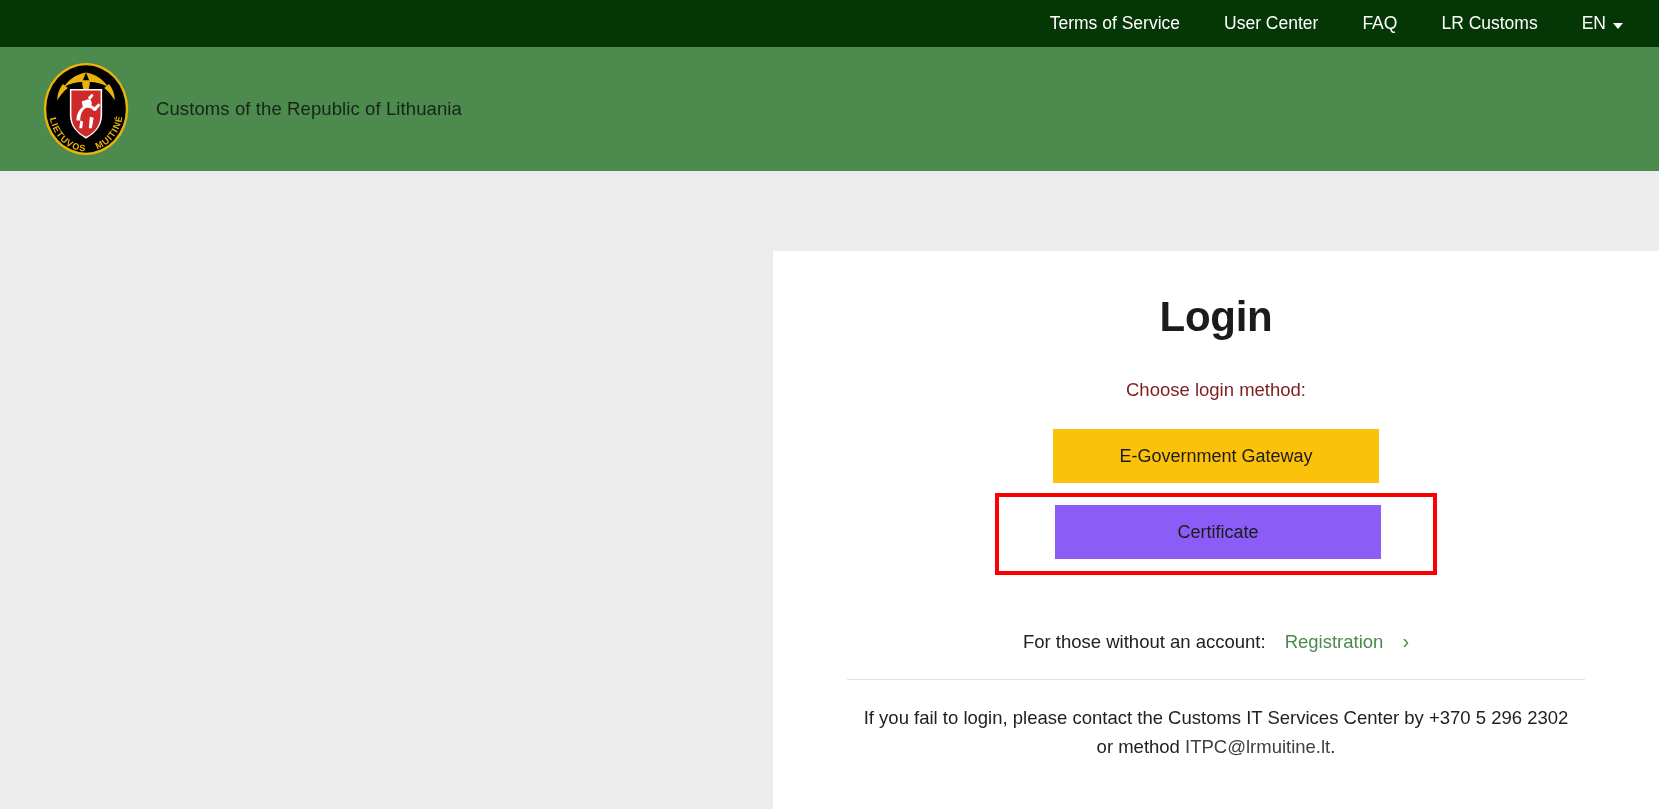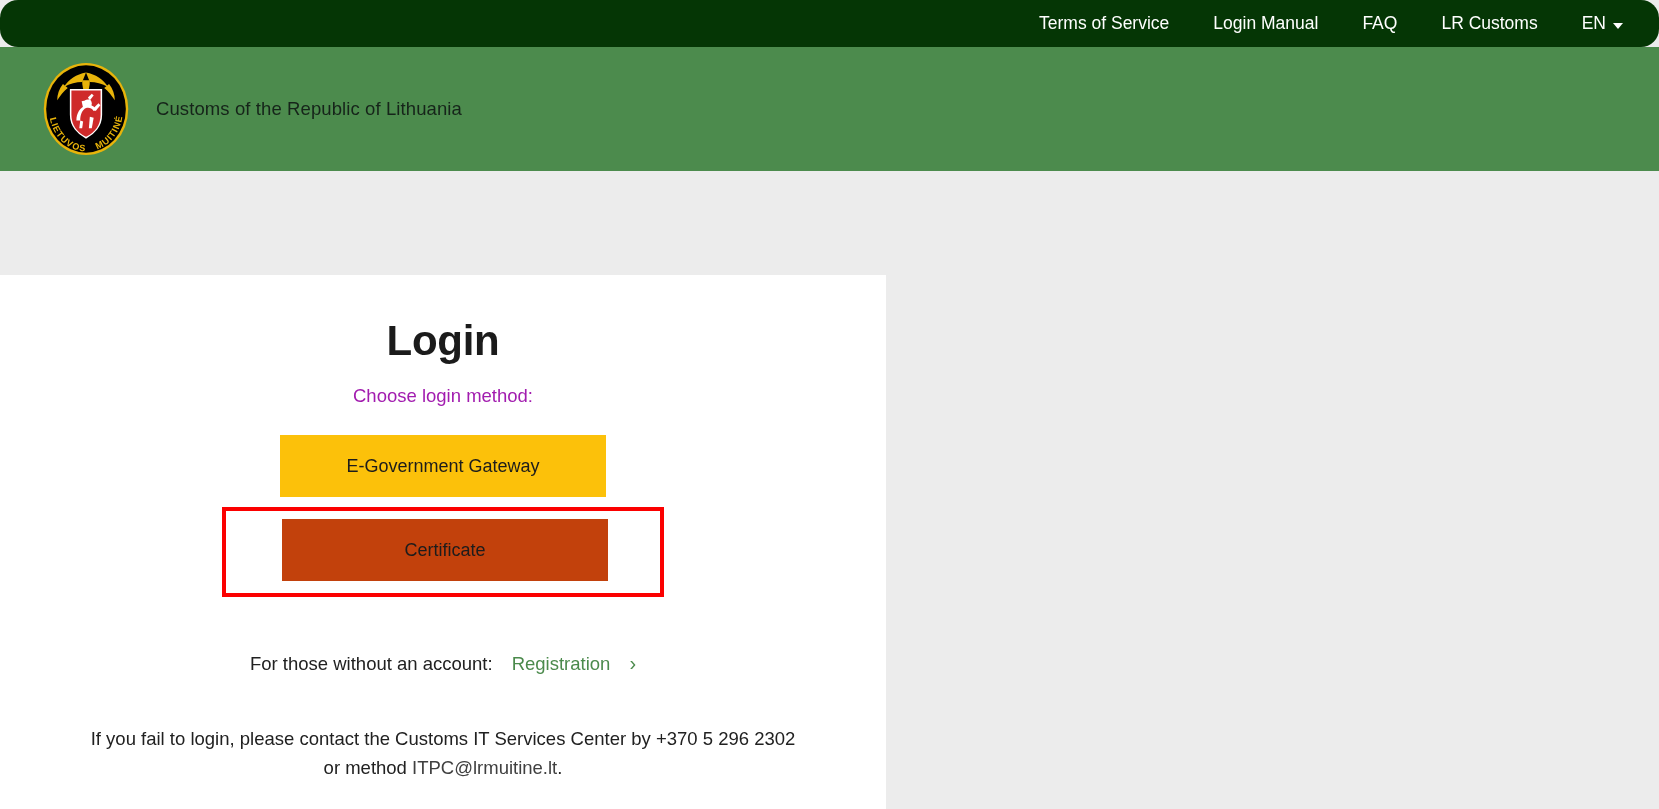--- a/index.html
+++ b/index.html
@@ -18,21 +18,20 @@
   }
 
   
   .topbar {
     height: 47px;
     background: #053605;
     display: flex;
     align-items: center;
     justify-content: flex-end;
     padding-right: 22px;
-    border-radius: 18px;
   }
   .topbar-nav {
     display: flex;
     align-items: center;
     gap: 0px;
   }
   .topbar-link {
     color: #ffffff;
     font-size: 17.5px;
     text-decoration: none;
@@ -91,22 +90,22 @@
     color: #0d1410;
     font-weight: 700;
     letter-spacing: .25px;
   }
 
   
   .page {
     height: calc(809px - 47px - 124px);
     background: #ececec;
     display: flex;
-    justify-content: flex-start;
-    padding-top: 104px;
+    justify-content: flex-end;
+    padding-top: 80px;
   }
 
   .card {
     width: 886px;
     background: #ffffff;
     padding: 34px 74px 40px 74px;
     display: flex;
     flex-direction: column;
     align-items: center;
   }
@@ -115,56 +114,56 @@
     font-size: 42px;
     font-weight: 600;
     color: #1b1b1b;
     letter-spacing: -.3px;
     margin-top: 8px;
     margin-bottom: 0;
   }
 
   .choose-label {
     font-size: 18.5px;
-    color: #a21caf;
-    margin-top: 20px;
+    color: #7f1d1d;
+    margin-top: 38px;
     margin-bottom: 0;
   }
 
   .methods {
     width: 100%;
     display: flex;
     flex-direction: column;
     align-items: center;
     margin-top: 28px;
   }
 
   .btn-method {
     width: 326px;
-    height: 62px;
+    height: 54px;
     border: none;
     font-family: "Liberation Sans", sans-serif;
     font-size: 18px;
     color: #1c1c1c;
     cursor: pointer;
     display: flex;
     align-items: center;
     justify-content: center;
     line-height: 1;
   }
   .btn-egov { background: #fcc10a; }
 
   .cert-highlight {
     border: 4px solid #fb0000;
     padding: 8px 52px 12px 56px;
     margin-top: 10px;
     display: flex;
     justify-content: center;
   }
-  .btn-cert { background: #c2410c; }
+  .btn-cert { background: #8b5cf6; }
 
   .reg-line {
     font-size: 18.5px;
     color: #212121;
     margin-top: 56px;
     display: flex;
     align-items: center;
     gap: 19px;
   }
   .reg-link {
@@ -201,21 +200,21 @@
     text-decoration: none;
     cursor: pointer;
   }
 </style>
 </head>
 <body>
 
 <div class="topbar">
   <nav class="topbar-nav">
     <a class="topbar-link">Terms of Service</a>
-    <a class="topbar-link">Login Manual</a>
+    <a class="topbar-link">User Center</a>
     <a class="topbar-link">FAQ</a>
     <a class="topbar-link">LR Customs</a>
     <div class="lang-select">
       <span>EN</span>
       <span class="caret-down"></span>
     </div>
   </nav>
 </div>
 
 <div class="brandbar">

